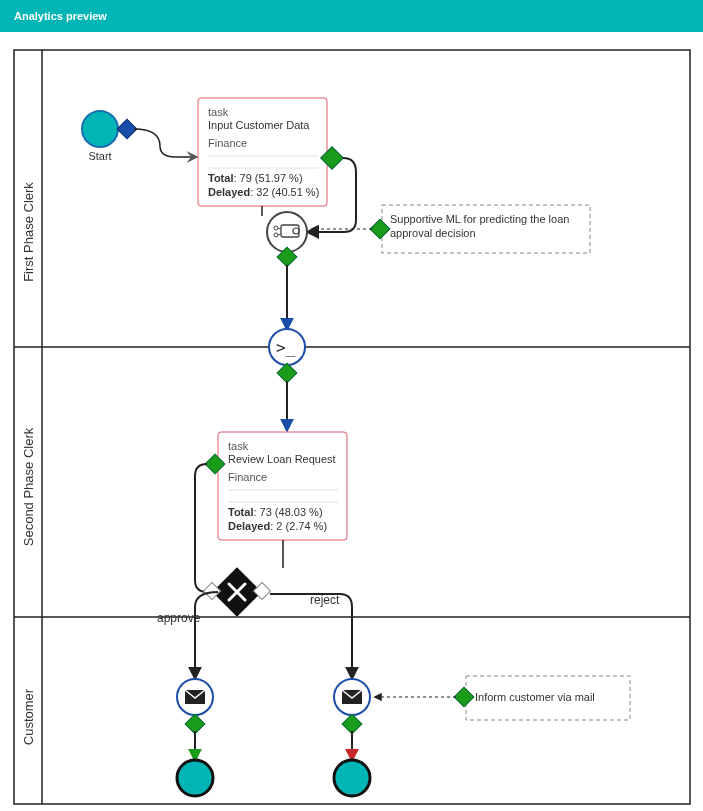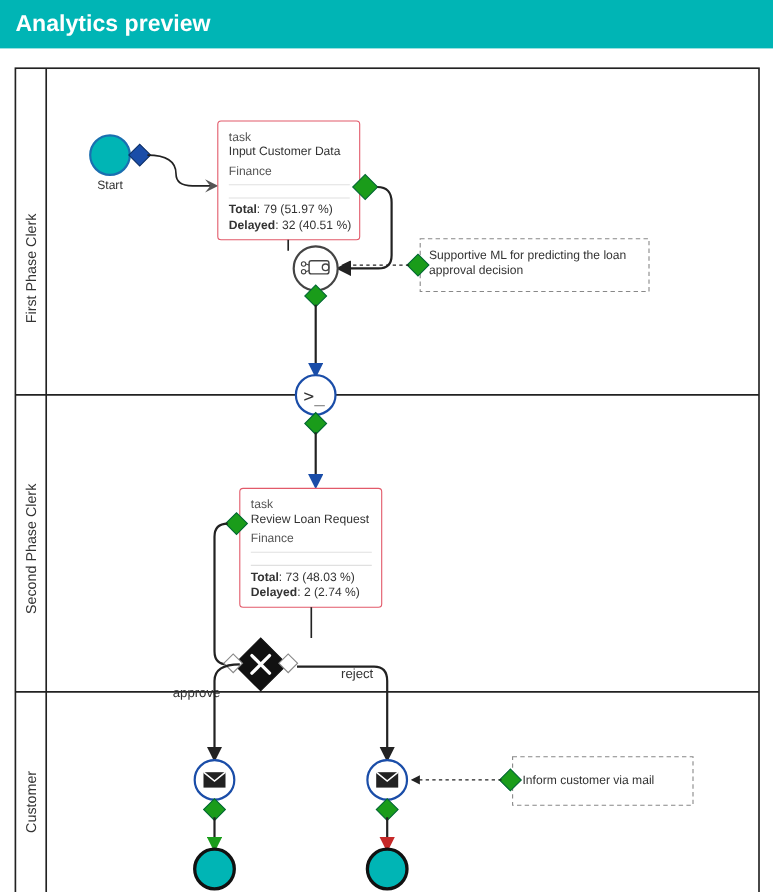--- a/index.html
+++ b/index.html
@@ -1,16 +1,16 @@
 <!DOCTYPE html>
 <html><head>
 <meta charset="utf-8">
 <style>
 html, body { margin:0; padding:0; font-family:"Segoe UI", Arial, sans-serif; font-size:12px; color:#333; background:#fff; }
-.header { background:#00b5b5; color:#fff; font-weight:600; font-size:21px; padding:10px 14px; }
+.header { background:#00b5b5; color:#fff; font-weight:600; font-size:11px; padding:10px 14px; }
 .canvas-wrap { width:703px; }
 .svg-stage { display:block; }
 text.lane-label { font-size:13px; fill:#333; }
 text.start-label { font-size:11px; fill:#333; text-anchor:middle; }
 text.branch-label { font-size:12px; fill:#333; }
 .task-box { fill:#fff; stroke:#e25a6a; stroke-width:1; rx:3; ry:3; }
 .task-type { font-size:11px; fill:#555; }
 .task-title { font-size:11px; fill:#333; }
 .task-cat { font-size:11px; fill:#555; }
 .task-metric { font-size:11px; fill:#333; }

